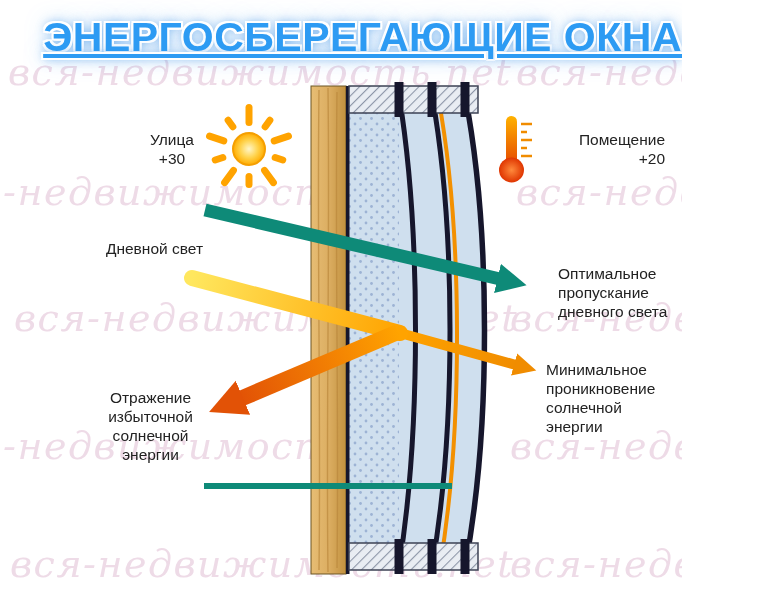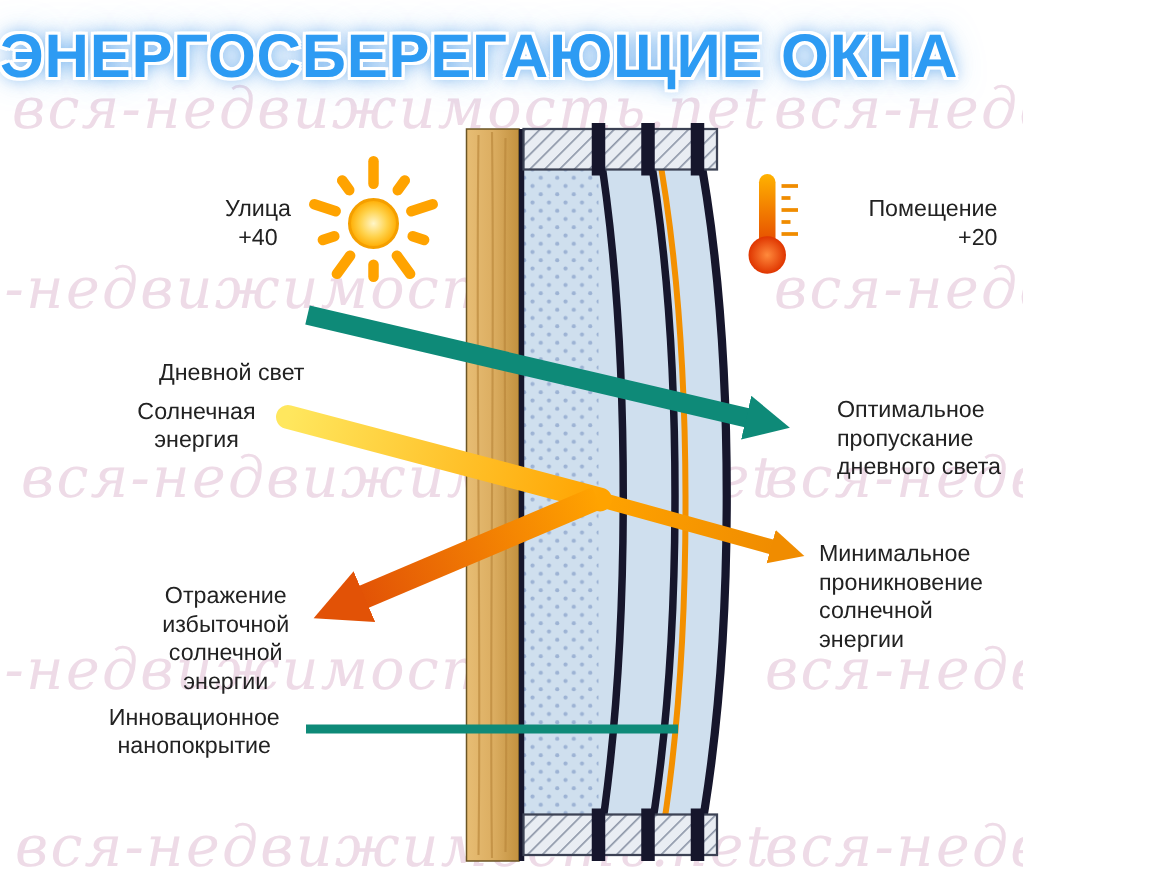--- a/index.html
+++ b/index.html
@@ -8,25 +8,25 @@
     --c-yellow:#ffe75e; --c-orange:#ffa300; --c-orange-dark:#e25206;
     --c-wood:#dcae62; --c-wood-dark:#b9863b; --c-glass:#cfdfee;
     --c-frame-dark:#16162c; --c-text:#222222;
   }
   .canvas{position:relative;width:682px;height:596px;background:#fff;overflow:hidden;
     font-family:"Liberation Sans",sans-serif;}
   .wm-layer{position:absolute;left:0;top:0;width:100%;height:100%;}
   .wm{position:absolute;font-family:"DejaVu Serif",serif;font-style:italic;font-size:38px;
     letter-spacing:1.5px;color:var(--c-watermark);white-space:nowrap;}
   .diagram{position:absolute;left:0;top:0;}
-  .title{position:absolute;top:14px;left:0;width:100%;margin:0;text-align:left;
+  .title{position:absolute;top:14px;left:0;width:100%;margin:0;text-align:right;
     font-weight:bold;font-size:41px;letter-spacing:.5px;color:var(--c-title);
     text-shadow:-2px -2px 0 #fff,-2px 0 0 #fff,-2px 2px 0 #fff,0 -2px 0 #fff,0 2px 0 #fff,
       2px -2px 0 #fff,2px 0 0 #fff,2px 2px 0 #fff,
-      0 0 10px rgba(77,156,233,.85),0 0 20px rgba(77,156,233,.55);}
+      0 0 10px rgba(77,156,233,.85),0 0 20px rgba(77,156,233,.55);text-decoration:underline;}
   .label{position:absolute;font-size:15.5px;line-height:1.22;color:var(--c-text);white-space:pre-line;}
   .label span{display:block;}
   .lab-street{left:130px;top:131px;width:84px;text-align:center;}
   .lab-room{left:545px;top:131px;width:120px;text-align:right;}
   .lab-daylight{left:58px;top:200px;width:145px;text-align:right;margin-top:40px;}
   .lab-solar{left:76px;top:266px;width:110px;text-align:center;}
   .lab-reflection{left:93px;top:389px;width:115px;text-align:center;}
   .lab-nano{left:56px;top:470px;width:147px;text-align:center;}
   .lab-optimal{left:546px;top:265px;width:145px;margin-left:12px;}
   .lab-minimal{left:546px;top:361px;width:155px;}
@@ -154,36 +154,32 @@
         <line x1="521" y1="148" x2="527" y2="148"></line>
         <line x1="521" y1="156" x2="532" y2="156"></line>
       </g>
       <rect x="506" y="116" width="11" height="54" rx="5.5" fill="url(#thermGrad)"></rect>
       <circle cx="511.5" cy="170" r="12.5" fill="url(#bulbGrad)"></circle>
     </g>
   </svg>
 
   <h1 class="title">ЭНЕРГОСБЕРЕГАЮЩИЕ ОКНА</h1>
 
-  <div class="label lab-street"><span>Улица</span><span>+40</span></div>
+  <div class="label lab-street"><span>Улица</span><span>+30</span></div>
 
   <div class="label lab-room"><span>Помещение</span><span>+20</span></div>
 
   <div class="label lab-daylight">Дневной свет</div>
 
-  <div class="label lab-solar">Солнечная
-энергия</div>
 
   <div class="label lab-reflection">Отражение
 избыточной
 солнечной
 энергии</div>
 
-  <div class="label lab-nano">Инновационное
-нанопокрытие</div>
 
   <div class="label lab-optimal">Оптимальное
 пропускание
 дневного света</div>
 
   <div class="label lab-minimal">Минимальное
 проникновение
 солнечной
 энергии</div>
 

